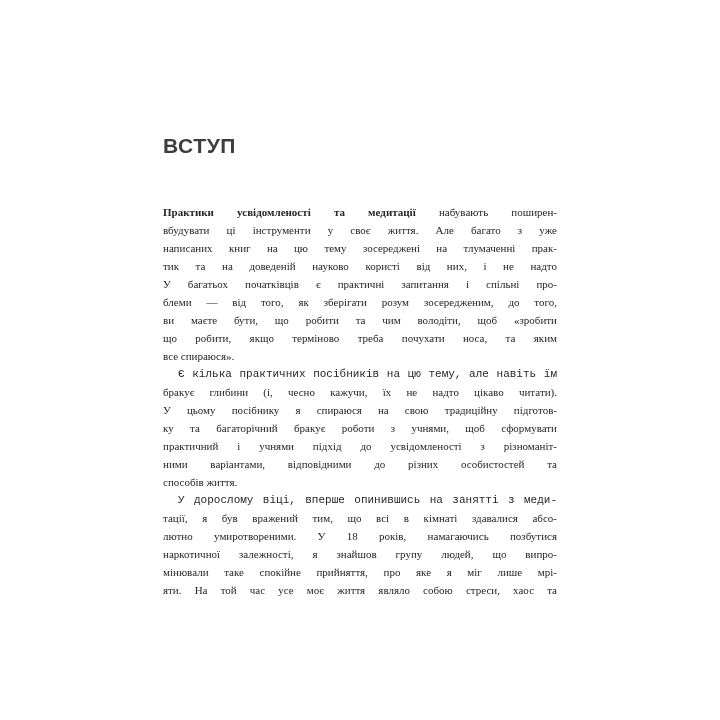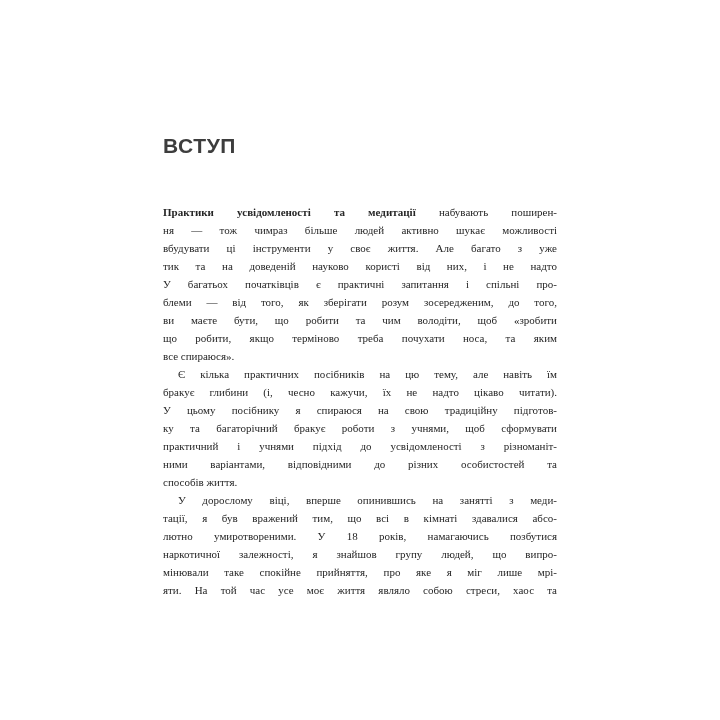--- a/index.html
+++ b/index.html
@@ -45,37 +45,38 @@
     text-align-last: justify;
     -moz-text-align-last: justify;
     white-space: normal;
   }
   .line.end {
     text-align-last: left;
     -moz-text-align-last: left;
   }
   .line.indent {
     text-indent: 15px;
+    font-family: Liberation Mono, monospace;
   }
   .lead-bold {
     font-weight: 700;
   }
 </style>
 </head>
 <body>
 
 <div class="sheet">
 
   <h1 class="chapter-title">ВСТУП</h1>
 
   <div class="textblock">
 
     <p class="line"><b class="lead-bold">Практики усвідомленості та медитації</b><span> набувають поширен-</span></p>
-    <p class="line">ня — тож чимраз більше людей активно шукає можливості</p>
     <p class="line">вбудувати ці інструменти у своє життя. Але багато з уже</p>
+    <p class="line">написаних книг на цю тему зосереджені на тлумаченні прак-</p>
     <p class="line">тик та на доведеній науково користі від них, і не надто</p>
     <p class="line">У багатьох початківців є практичні запитання і спільні про-</p>
     <p class="line">блеми — від того, як зберігати розум зосередженим, до того,</p>
     <p class="line">ви маєте бути, що робити та чим володіти, щоб «зробити</p>
     <p class="line">що робити, якщо терміново треба почухати носа, та яким</p>
     <p class="line end">все спираюся».</p>
 
     <p class="line indent">Є кілька практичних посібників на цю тему, але навіть їм</p>
     <p class="line">бракує глибини (і, чесно кажучи, їх не надто цікаво читати).</p>
     <p class="line">У цьому посібнику я спираюся на свою традиційну підготов-</p>

